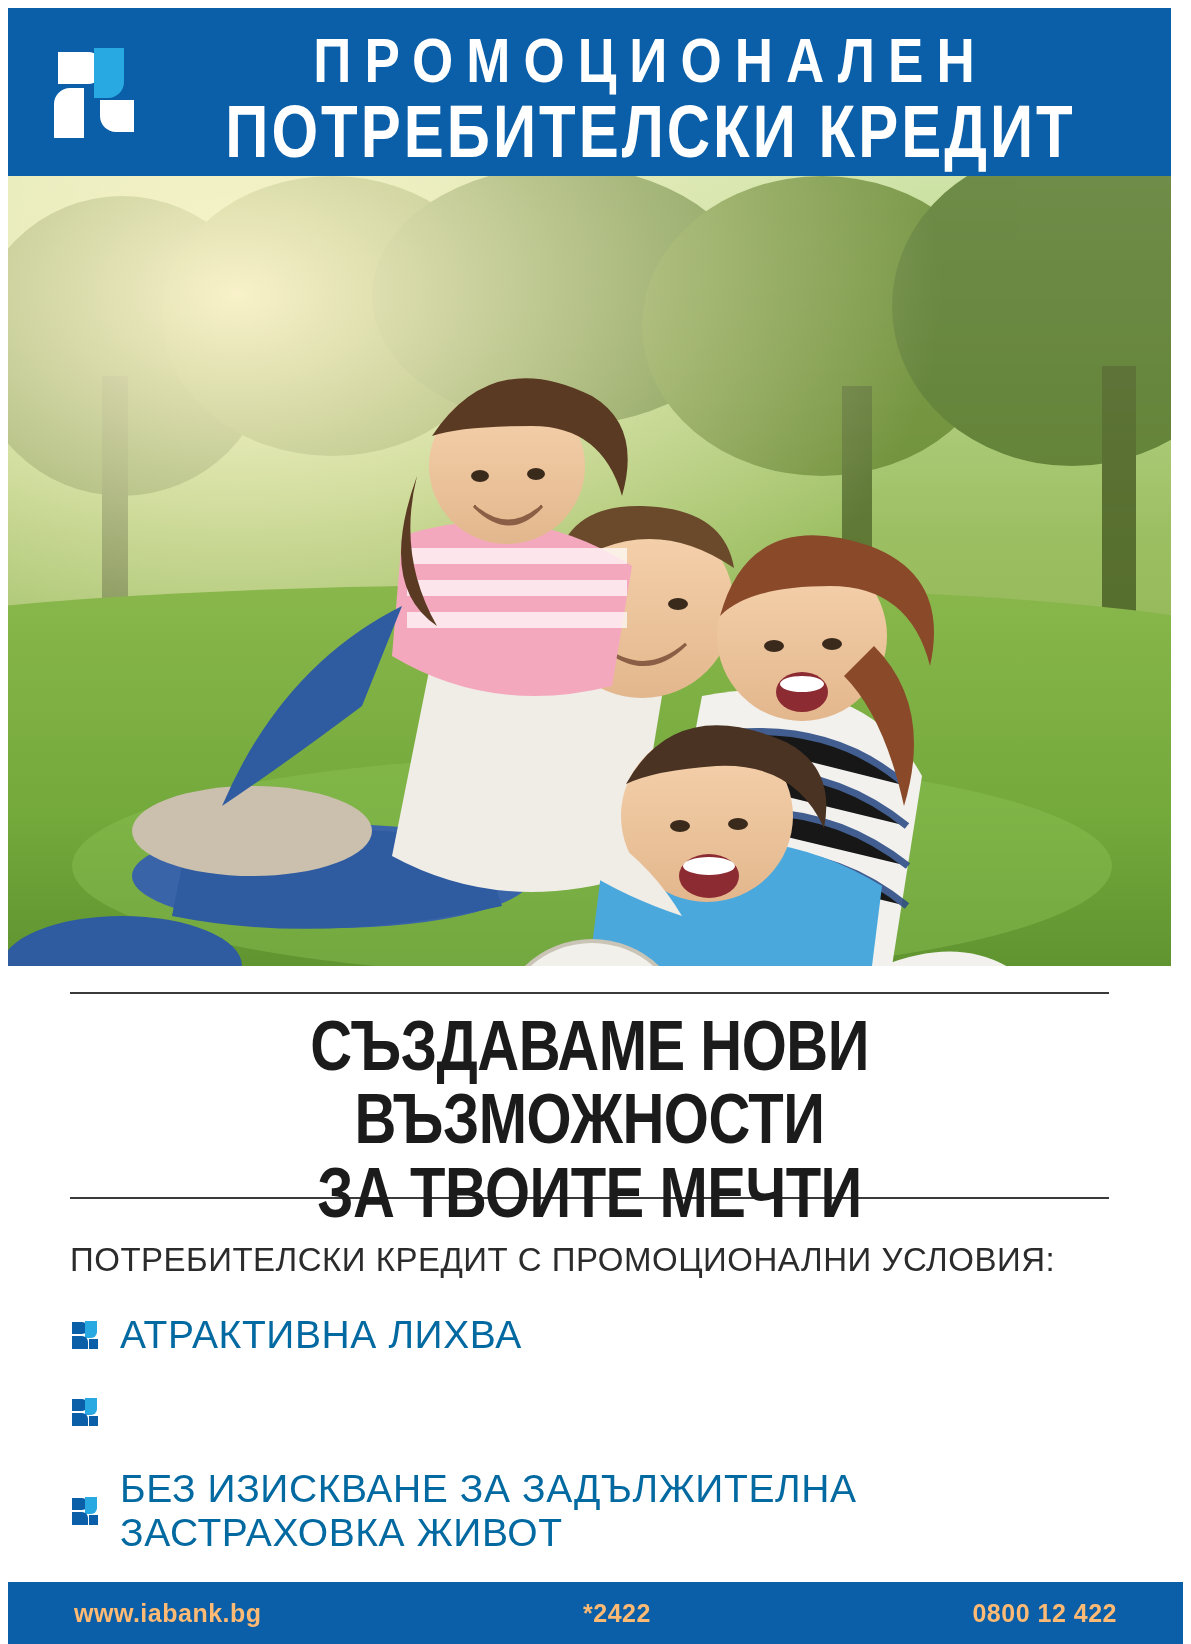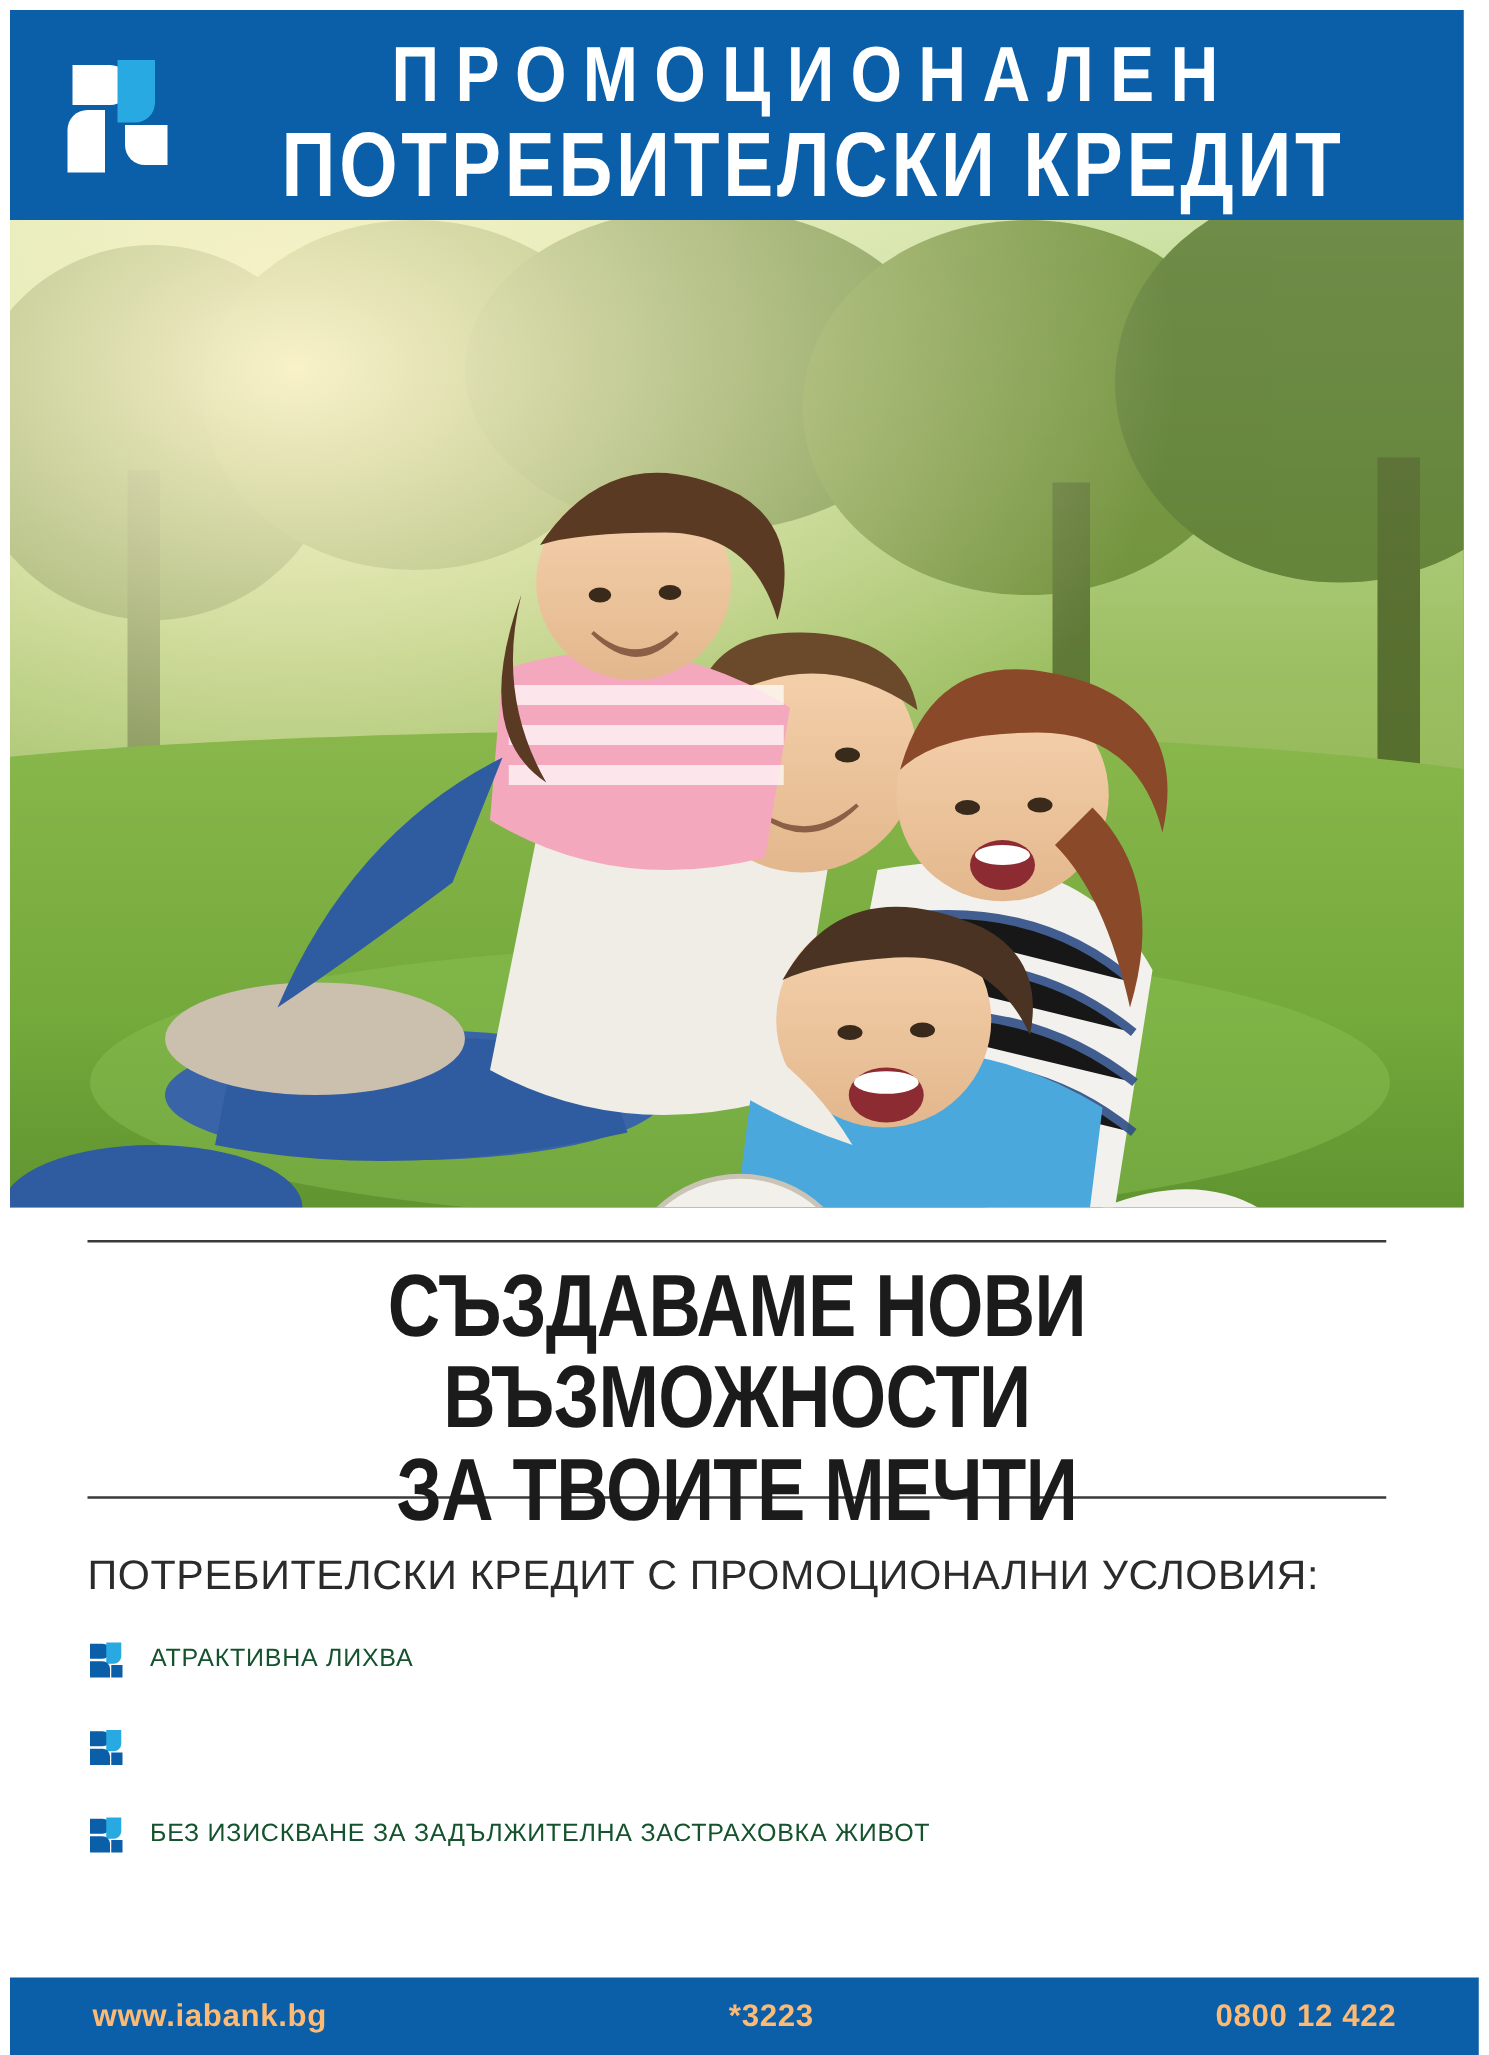--- a/index.html
+++ b/index.html
@@ -132,22 +132,22 @@
     margin-bottom: 40px;
   }
   .bullet-icon {
     width: 30px;
     height: 30px;
     flex: 0 0 auto;
     margin-right: 20px;
   }
   .bullet-icon svg { display: block; }
   .bullet-text {
-    font-size: 20px;
-    color: #14532d;
+    font-size: 39px;
+    color: #0369a1;
     letter-spacing: 0.6px;
   }
 
   
   .footer {
     position: absolute;
     left: 8px;
     right: 8px;
     bottom: 0;
     height: 62px;
@@ -337,17 +337,17 @@
             <path d="M19 19 h9 v10 h-9 z" fill="#0a5fa8"></path>
           </svg>
         </span>
         <span class="bullet-text">БЕЗ ИЗИСКВАНЕ ЗА ЗАДЪЛЖИТЕЛНА ЗАСТРАХОВКА ЖИВОТ</span>
       </li>
     </ul>
   </div>
 
   <div class="footer">
     <div class="footer-left">www.iabank.bg</div>
-    <div class="footer-center">*3223</div>
+    <div class="footer-center">*2422</div>
     <div class="footer-right">0800 12 422</div>
   </div>
 
 </div>
 
 </body></html>

